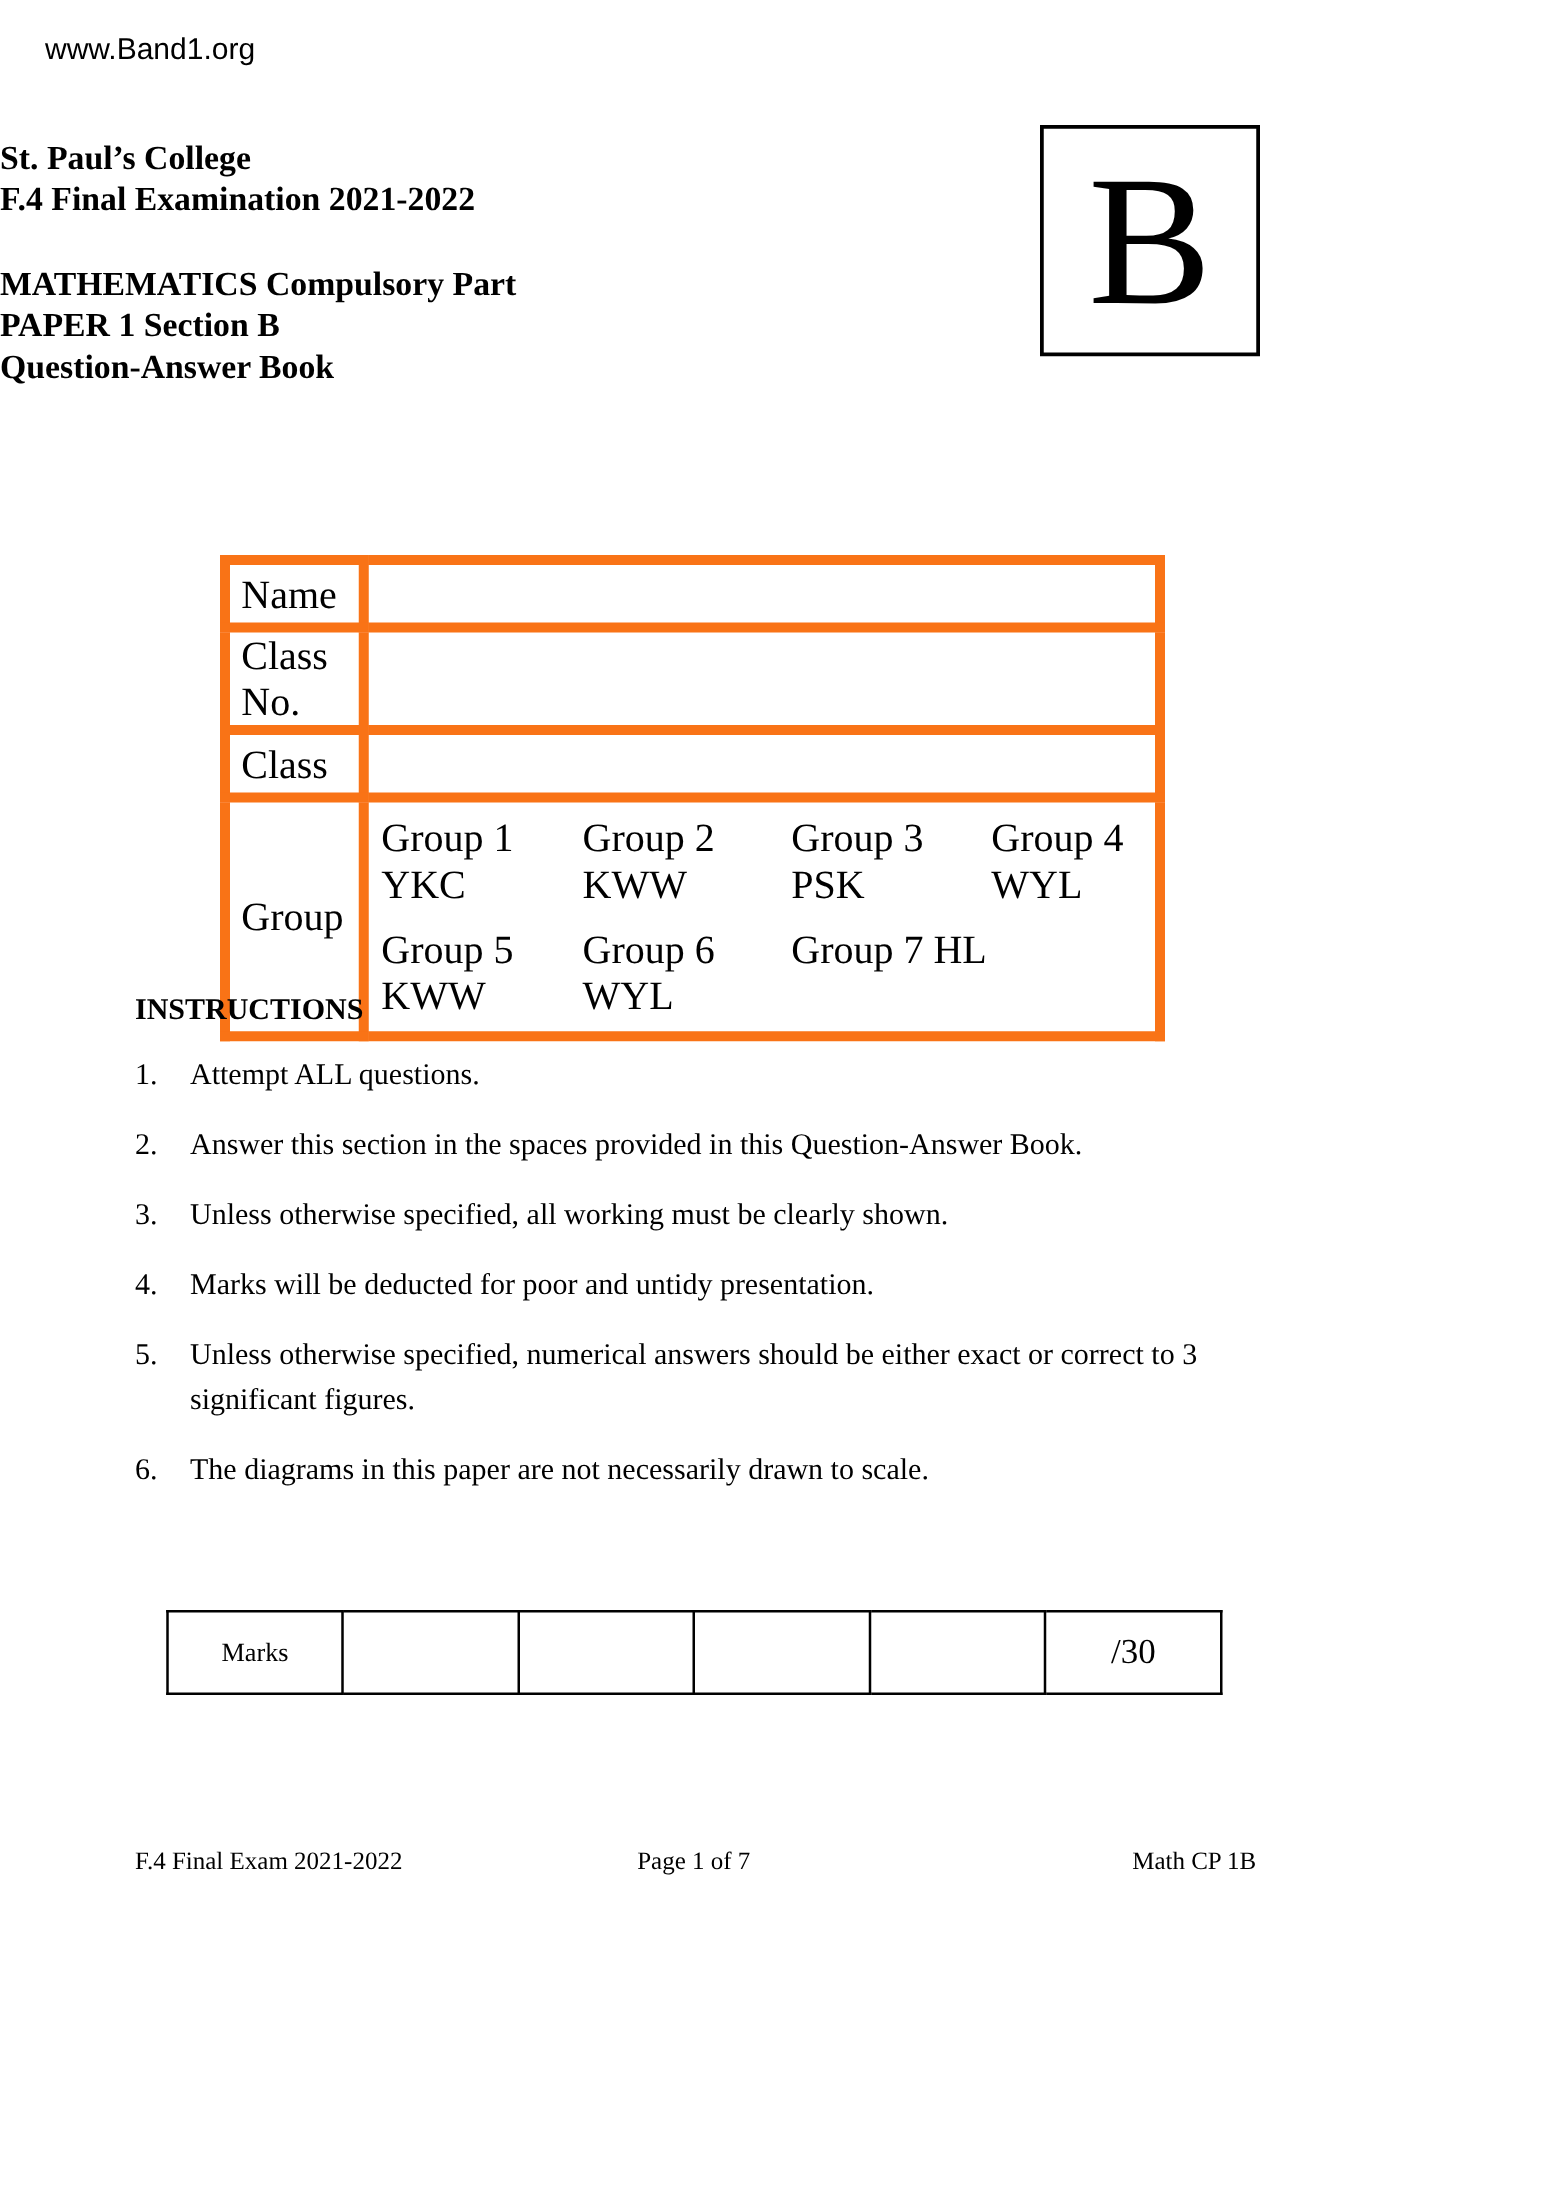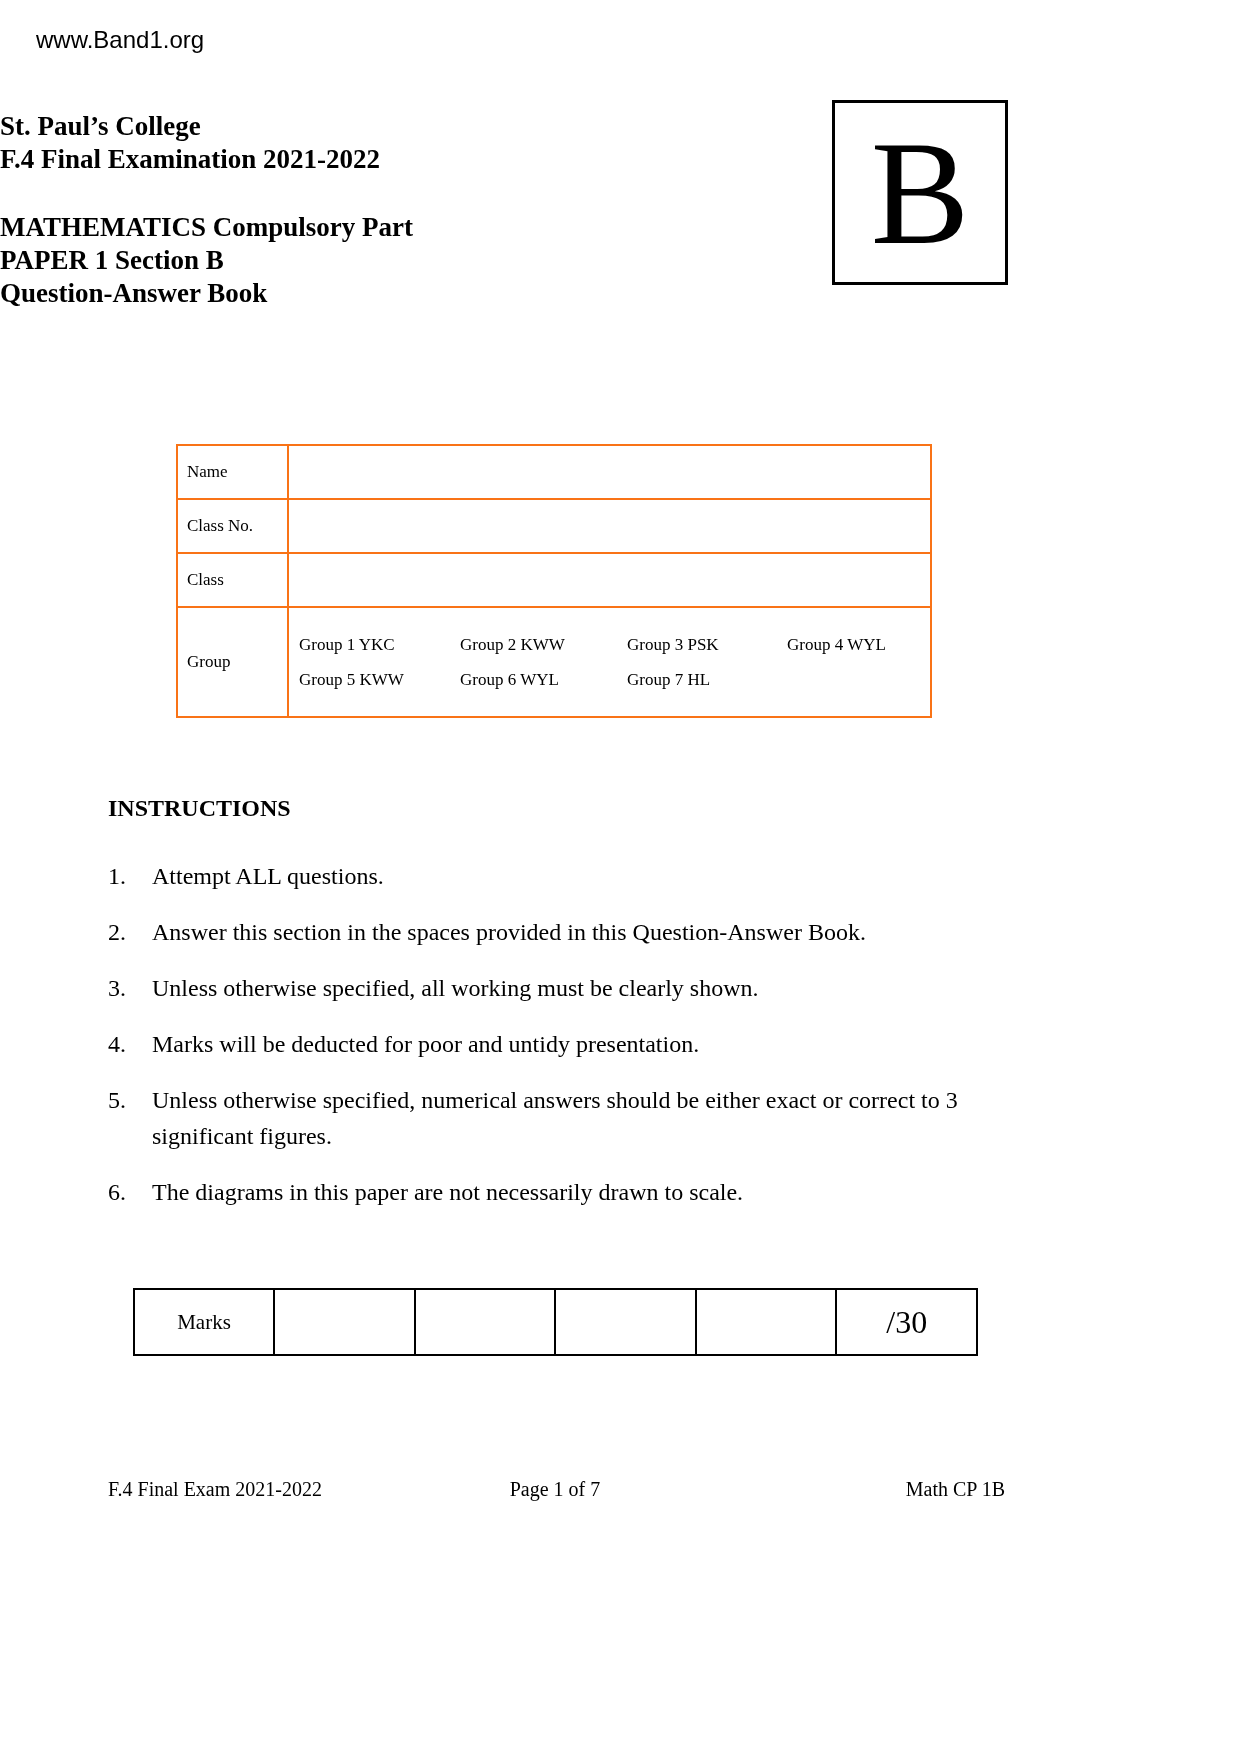--- a/index.html
+++ b/index.html
@@ -33,50 +33,50 @@
     border: 3px solid #000;
     display: flex; align-items: center; justify-content: center;
   }
   .b-box span { font-size: 148px; line-height: 1; font-weight: 400; }
 
   table { border-collapse: collapse; }
   .info-table {
     position: absolute; left: 176px; top: 444px;
     width: 756px; table-layout: fixed;
   }
-  .info-table td { border: 2px solid #f97316; font-size: 17px; vertical-align: middle; }
+  .info-table td { border: 8px solid #f97316; font-size: 32px; vertical-align: middle; }
   .info-table .lbl { width: 111px; padding-left: 9px; }
   .info-table tr.r { height: 54px; }
   .info-table tr.group-row { height: 110px; }
   .group-val { padding: 10px 0 10px 10px; }
   .group-grid {
     display: grid;
     grid-template-columns: 161px 167px 160px auto;
     margin-bottom: 15px;
   }
   .group-grid:last-child { margin-bottom: 0; }
 
   .instructions {
     position: absolute; left: 108px; top: 795px; width: 906px;
     font-size: 24px;
   }
-  .inst-title { font-weight: bold; font-size: 24px; margin-bottom: 36px; }
+  .inst-title { font-weight: bold; font-size: 24px; margin-bottom: 20px; }
   .inst-item { display: flex; margin-bottom: 20px; line-height: 36px; }
   .inst-num { width: 44px; flex-shrink: 0; }
   .inst-text { flex: 1; }
 
   .marks-table {
     position: absolute; left: 133px; top: 1288px;
     width: 845px; table-layout: fixed;
   }
   .marks-table td { border: 2px solid #000; text-align: center; font-size: 21px; vertical-align: middle; }
   .marks-table col.c0 { width: 140px; }
   .marks-table tr.hdr { height: 38px; }
   .marks-table tr.dat { height: 66px; }
-  .marks-table .total-cell { font-size: 32px; }
+  .marks-table .total-cell { font-size: 28px; }
 
   .footer { position: absolute; left: 0; top: 1478px; width: 1240px; font-size: 20px; }
   .footer .f-left { position: absolute; left: 108px; top: 0; }
   .footer .f-center { position: absolute; left: 0; top: 0; width: 1110px; text-align: center; }
   .footer .f-right { position: absolute; right: 235px; top: 0; }
 </style>
 </head>
 <body>
 
 <div class="page">

